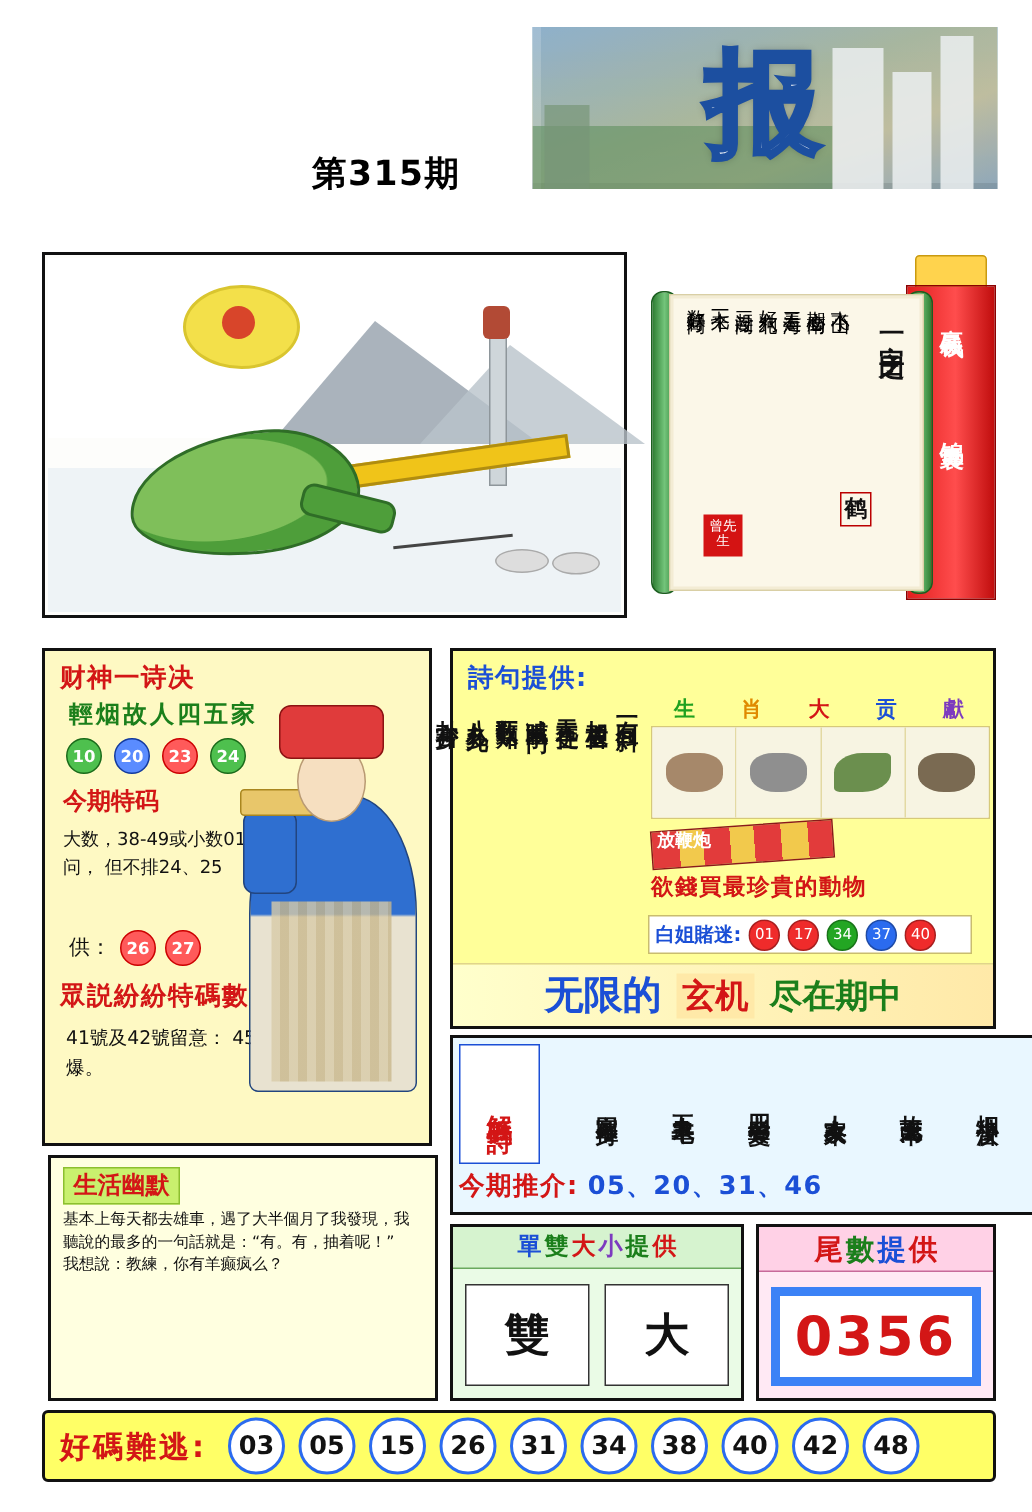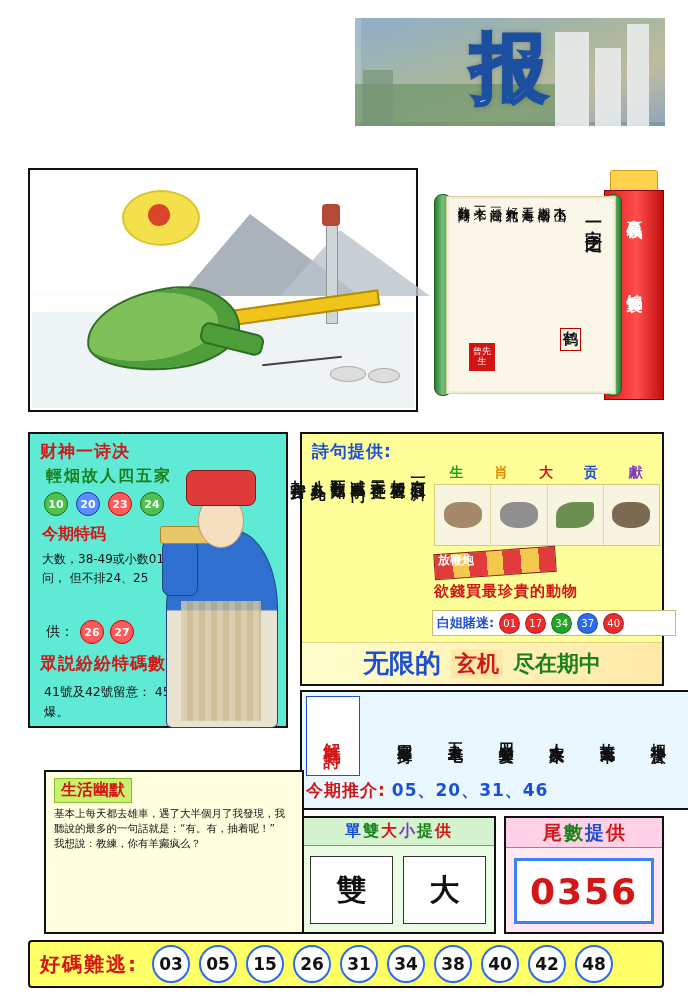--- a/index.html
+++ b/index.html
@@ -143,22 +143,22 @@
   .scrollbox .stamp{
     position:absolute;left:22px;bottom:22px;width:26px;height:28px;background:#d41313;
     color:#fff;font-size:9px;line-height:10px;text-align:center;padding-top:3px;box-sizing:border-box;
   }
   .scrollbox .goldtag{
     position:absolute;right:6px;top:-6px;width:46px;height:30px;background:#ffd34d;border:1px solid #c99a10;border-radius:3px;
   }
 
   
   .caishen{
-    left:28px;top:432px;width:260px;height:296px;
-    background:#5eead4;border:2px solid #111;
+    left:28px;top:432px;width:260px;height:332px;
+    background:#fef9c3;border:2px solid #111;
   }
   .caishen .t1{position:absolute;left:10px;top:6px;font-size:17px;font-weight:bold;color:#d31616;letter-spacing:1px;}
   .caishen .t2{position:absolute;left:16px;top:32px;font-size:16px;font-weight:bold;color:#1b7f1b;letter-spacing:2px;}
   .balls{position:absolute;left:14px;top:58px;display:flex;gap:8px;}
   .ball{
     width:22px;height:22px;border-radius:50%;border:1px solid #555;
     display:flex;align-items:center;justify-content:center;
     font-size:11px;font-weight:bold;color:#111;background:#fff;
   }
   .ball.red{background:#ff5a5a;color:#fff;border-color:#c00;}
@@ -239,21 +239,21 @@
     background:linear-gradient(90deg,#e23b3b 0 18px,#f2c94c 18px 34px,#e23b3b 34px 52px,#f2c94c 52px 68px,#e23b3b 68px 86px,#f2c94c 86px 104px,#e23b3b 104px 120px);
     border:1px solid #8a1a1a;transform:rotate(-4deg);
   }
   .shiju .fcword{
     position:absolute;left:136px;top:118px;font-size:12px;font-weight:bold;color:#fff;
   }
   .shiju .sentence{
     position:absolute;left:132px;top:148px;width:230px;font-size:15px;font-weight:bold;color:#d31616;letter-spacing:1px;
   }
   .shiju .baijie{
-    position:absolute;left:130px;top:176px;width:244px;height:26px;
+    position:absolute;left:130px;top:176px;width:216px;height:26px;
     background:#ffffff;border:1px solid #c9bd6f;display:flex;align-items:center;gap:5px;padding:0 4px;box-sizing:border-box;
   }
   .shiju .baijie .lab{font-size:13px;font-weight:bold;color:#1b4fd6;white-space:nowrap;}
   .miniball{
     width:19px;height:19px;border-radius:50%;color:#fff;font-size:10px;font-weight:normal;
     display:flex;align-items:center;justify-content:center;border:1px solid rgba(0,0,0,.3);
   }
   .mb-red{background:#ef2b2b;}
   .mb-blue{background:#2b6bef;}
   .mb-green{background:#23a623;}
@@ -322,28 +322,28 @@
   .weibox .hdr{
     position:absolute;left:0;top:0;width:100%;height:30px;
     background:#ffd1e6;display:flex;align-items:center;justify-content:center;gap:2px;
     border-bottom:1px solid #c76a9a;box-sizing:border-box;
   }
   .weibox .hdr span{font-size:19px;font-weight:bold;}
   .weibox .hdr .w1{color:#d31616;}
   .weibox .hdr .w2{color:#1b7f1b;}
   .weibox .hdr .w3{color:#1b4fd6;}
   .weibox .val{
-    position:absolute;left:8px;top:40px;right:8px;bottom:8px;background:#fff;border:3px solid #3b82f6;
+    position:absolute;left:8px;top:40px;right:8px;bottom:8px;background:#fff;border:6px solid #3b82f6;
     display:flex;align-items:center;justify-content:center;
     font-size:36px;font-weight:bold;color:#d31616;letter-spacing:2px;
   }
 
   
   .humor{
-    left:44px;top:770px;width:260px;height:164px;
+    left:32px;top:770px;width:260px;height:164px;
     background:#ffffe0;border:2px solid #111;
   }
   .humor .title{
     position:absolute;left:8px;top:6px;font-size:16px;font-weight:bold;color:#d31616;
     background:#c9f06e;padding:1px 6px;border:1px solid #8cbf2f;
   }
   .humor .text{
     position:absolute;left:8px;top:34px;right:8px;font-size:10.5px;line-height:15px;color:#111;
   }
 
@@ -368,20 +368,21 @@
   <div class="masthead">
     <div class="city"></div>
     <div class="green"></div>
     <div class="bldg b4"></div>
     <div class="bldg b1"></div>
     <div class="bldg b2"></div>
     <div class="bldg b3"></div>
     <div class="bao">报</div>
   </div>
 
+  <div class="issue">第315期</div>
 
   <div class="frame illus">
     <div class="sky"></div>
     <div class="sun"></div>
     <div class="sundot"></div>
     <div class="mount"></div>
     <div class="mount2"></div>
     <div class="ground"></div>
     <div class="pole"></div>
     <div class="post"></div>

